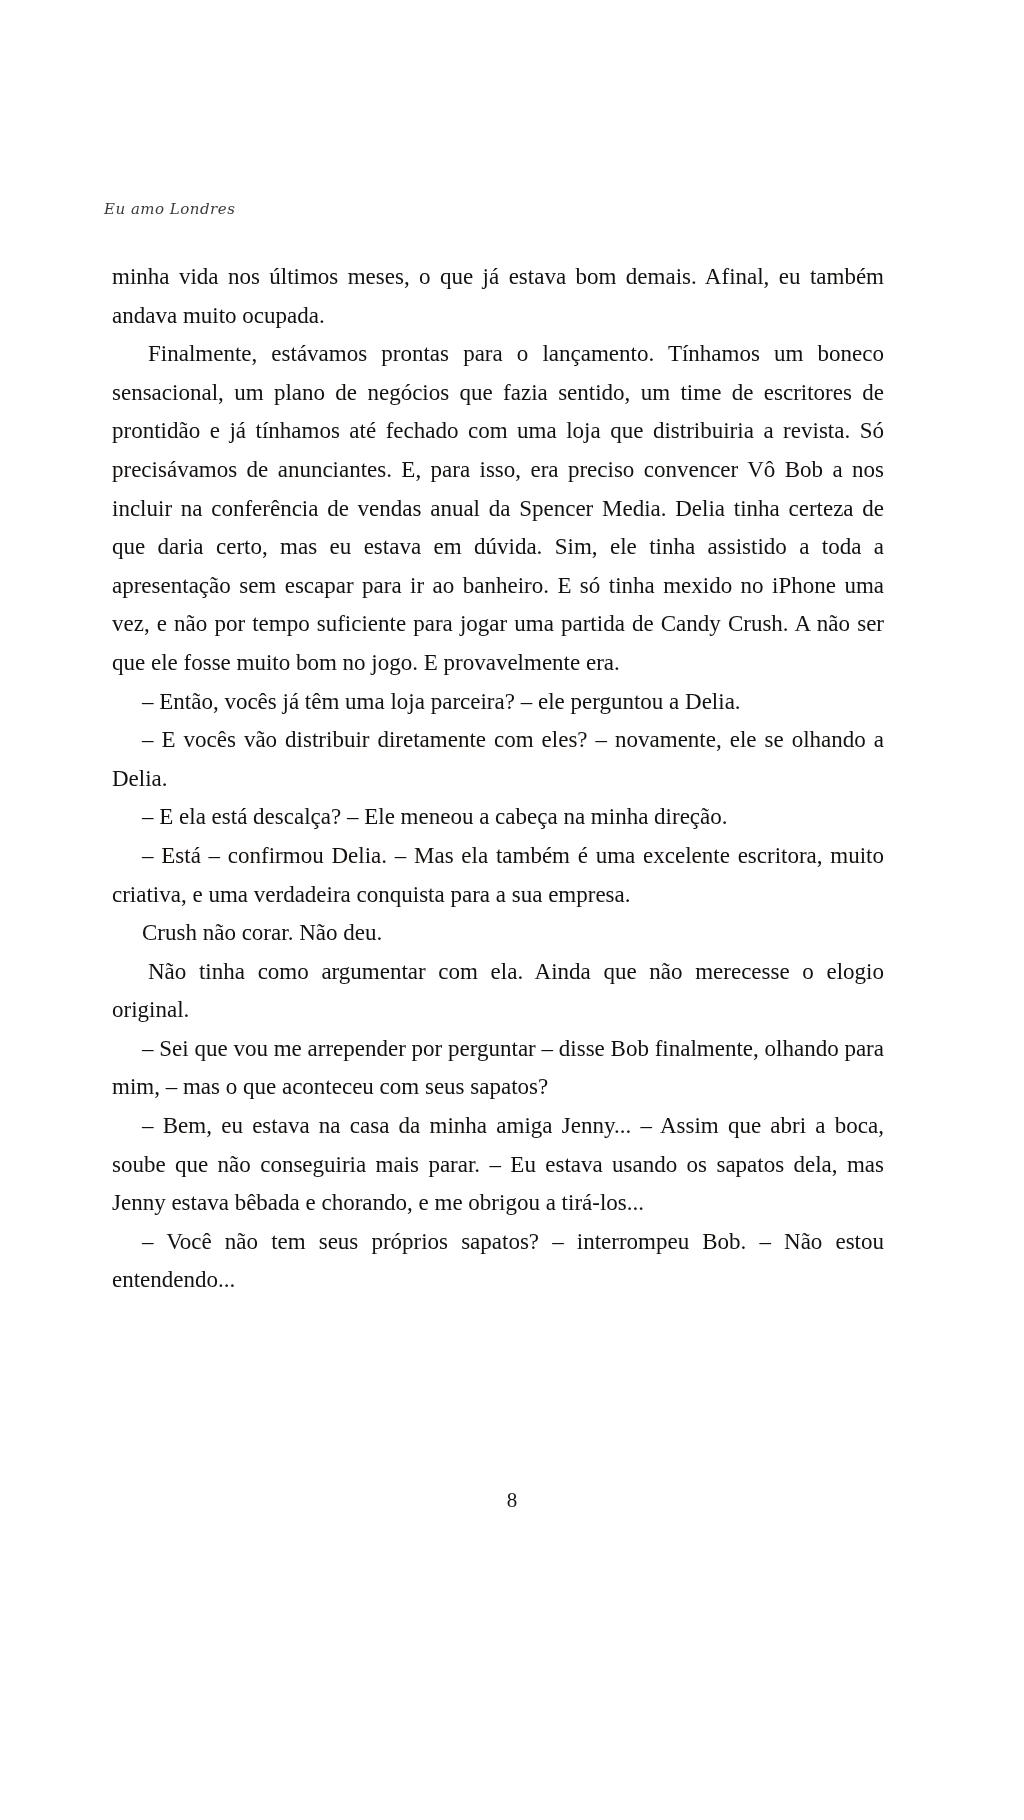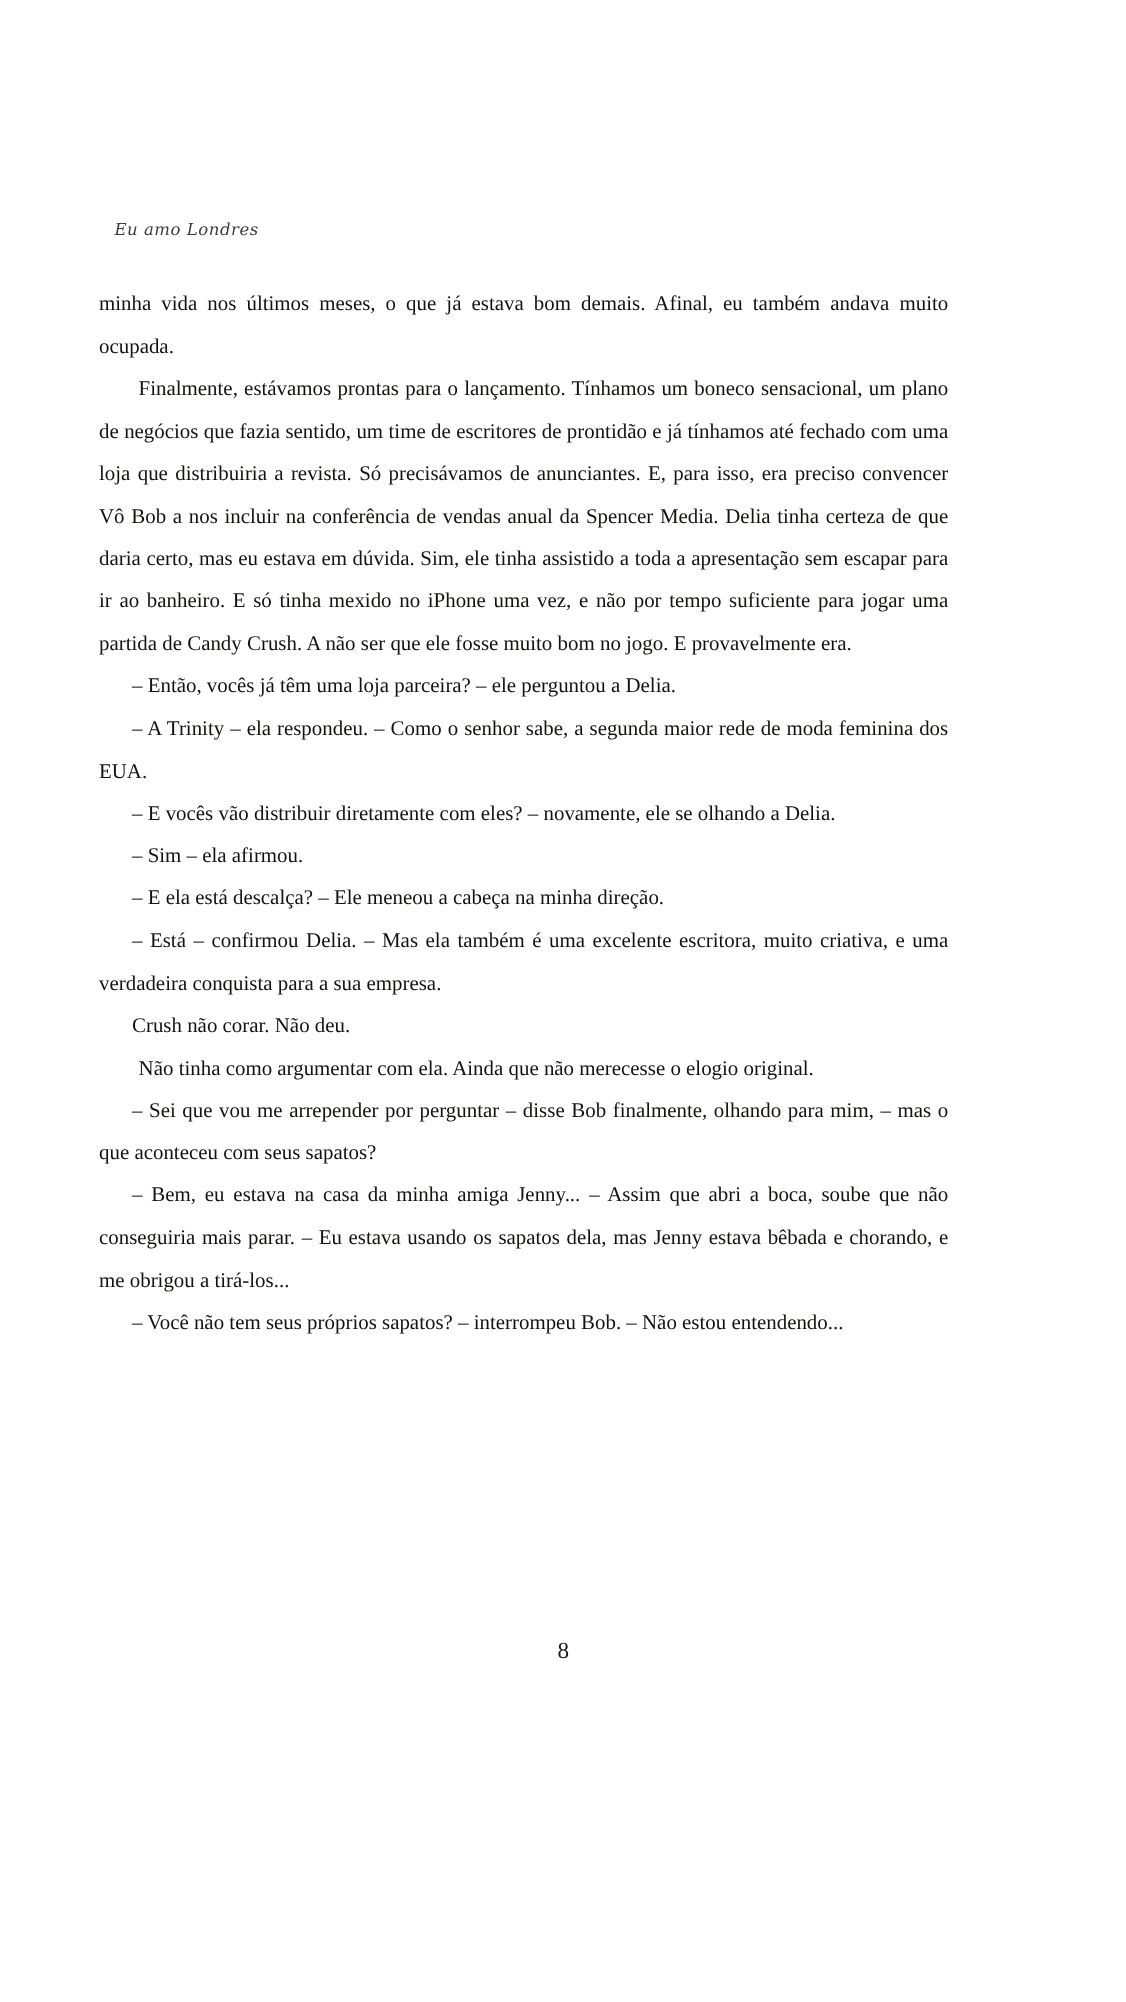--- a/index.html
+++ b/index.html
@@ -25,24 +25,24 @@
     left: 104px;
     top: 200px;
     font-family: "DejaVu Serif", serif;
     font-size: 15px;
     font-style: italic;
     letter-spacing: 0.5px;
     color: #3b3b3b;
   }
   .text-block {
     position: absolute;
-    left: 90px;
+    left: 112px;
     top: 258px;
     width: 772px;
-    font-size: 19px;
+    font-size: 23px;
     line-height: 38.6px;
     text-align: justify;
     color: #14110f;
     font-family: "Liberation Serif", serif;
   }
   .text-block p {
     margin: 0;
   }
   .text-block p.indent {
     text-indent: 36px;
@@ -75,23 +75,21 @@
 <body>
 
 <div class="page">
 
   <div class="running-head">Eu amo Londres</div>
 
   <div class="text-block">
       <p class="flush">minha vida nos últimos meses, o que já estava bom demais. Afinal, eu também andava muito ocupada.</p>
       <p class="indent">Finalmente, estávamos prontas para o lançamento. Tínhamos um boneco sensacional, um plano de negócios que fazia sentido, um time de escritores de prontidão e já tínhamos até fechado com uma loja que distribuiria a revista. Só precisávamos de anunciantes. E, para isso, era preciso convencer Vô Bob a nos incluir na conferência de vendas anual da Spencer Media. Delia tinha certeza de que daria certo, mas eu estava em dúvida. Sim, ele tinha assistido a toda a apresentação sem escapar para ir ao banheiro. E só tinha mexido no iPhone uma vez, e não por tempo suficiente para jogar uma partida de Candy Crush. A não ser que ele fosse muito bom no jogo. E provavelmente era.</p>
       <p class="dash">– Então, vocês já têm uma loja parceira? – ele perguntou a Delia.</p>
-      <p class="dash">– A Trinity – ela respondeu. – Como o senhor sabe, a segunda maior rede de moda feminina dos EUA.</p>
       <p class="dash">– E vocês vão distribuir diretamente com eles? – novamente, ele se olhando a Delia.</p>
-      <p class="dash">– Sim – ela afirmou.</p>
       <p class="dash">– E ela está descalça? – Ele meneou a cabeça na minha direção.</p>
       <p class="dash">– Está – confirmou Delia. – Mas ela também é uma excelente escritora, muito criativa, e uma verdadeira conquista para a sua empresa.</p>
       <p class="dash">Crush não corar. Não deu.</p>
       <p class="indent">Não tinha como argumentar com ela. Ainda que não merecesse o elogio original.</p>
       <p class="dash">– Sei que vou me arrepender por perguntar – disse Bob finalmente, olhando para mim, – mas o que aconteceu com seus sapatos?</p>
       <p class="dash">– Bem, eu estava na casa da minha amiga Jenny... – Assim que abri a boca, soube que não conseguiria mais parar. – Eu estava usando os sapatos dela, mas Jenny estava bêbada e chorando, e me obrigou a tirá-los...</p>
       <p class="dash">– Você não tem seus próprios sapatos? – interrompeu Bob. – Não estou entendendo...</p>
     </div>
 
   <div class="footer">

